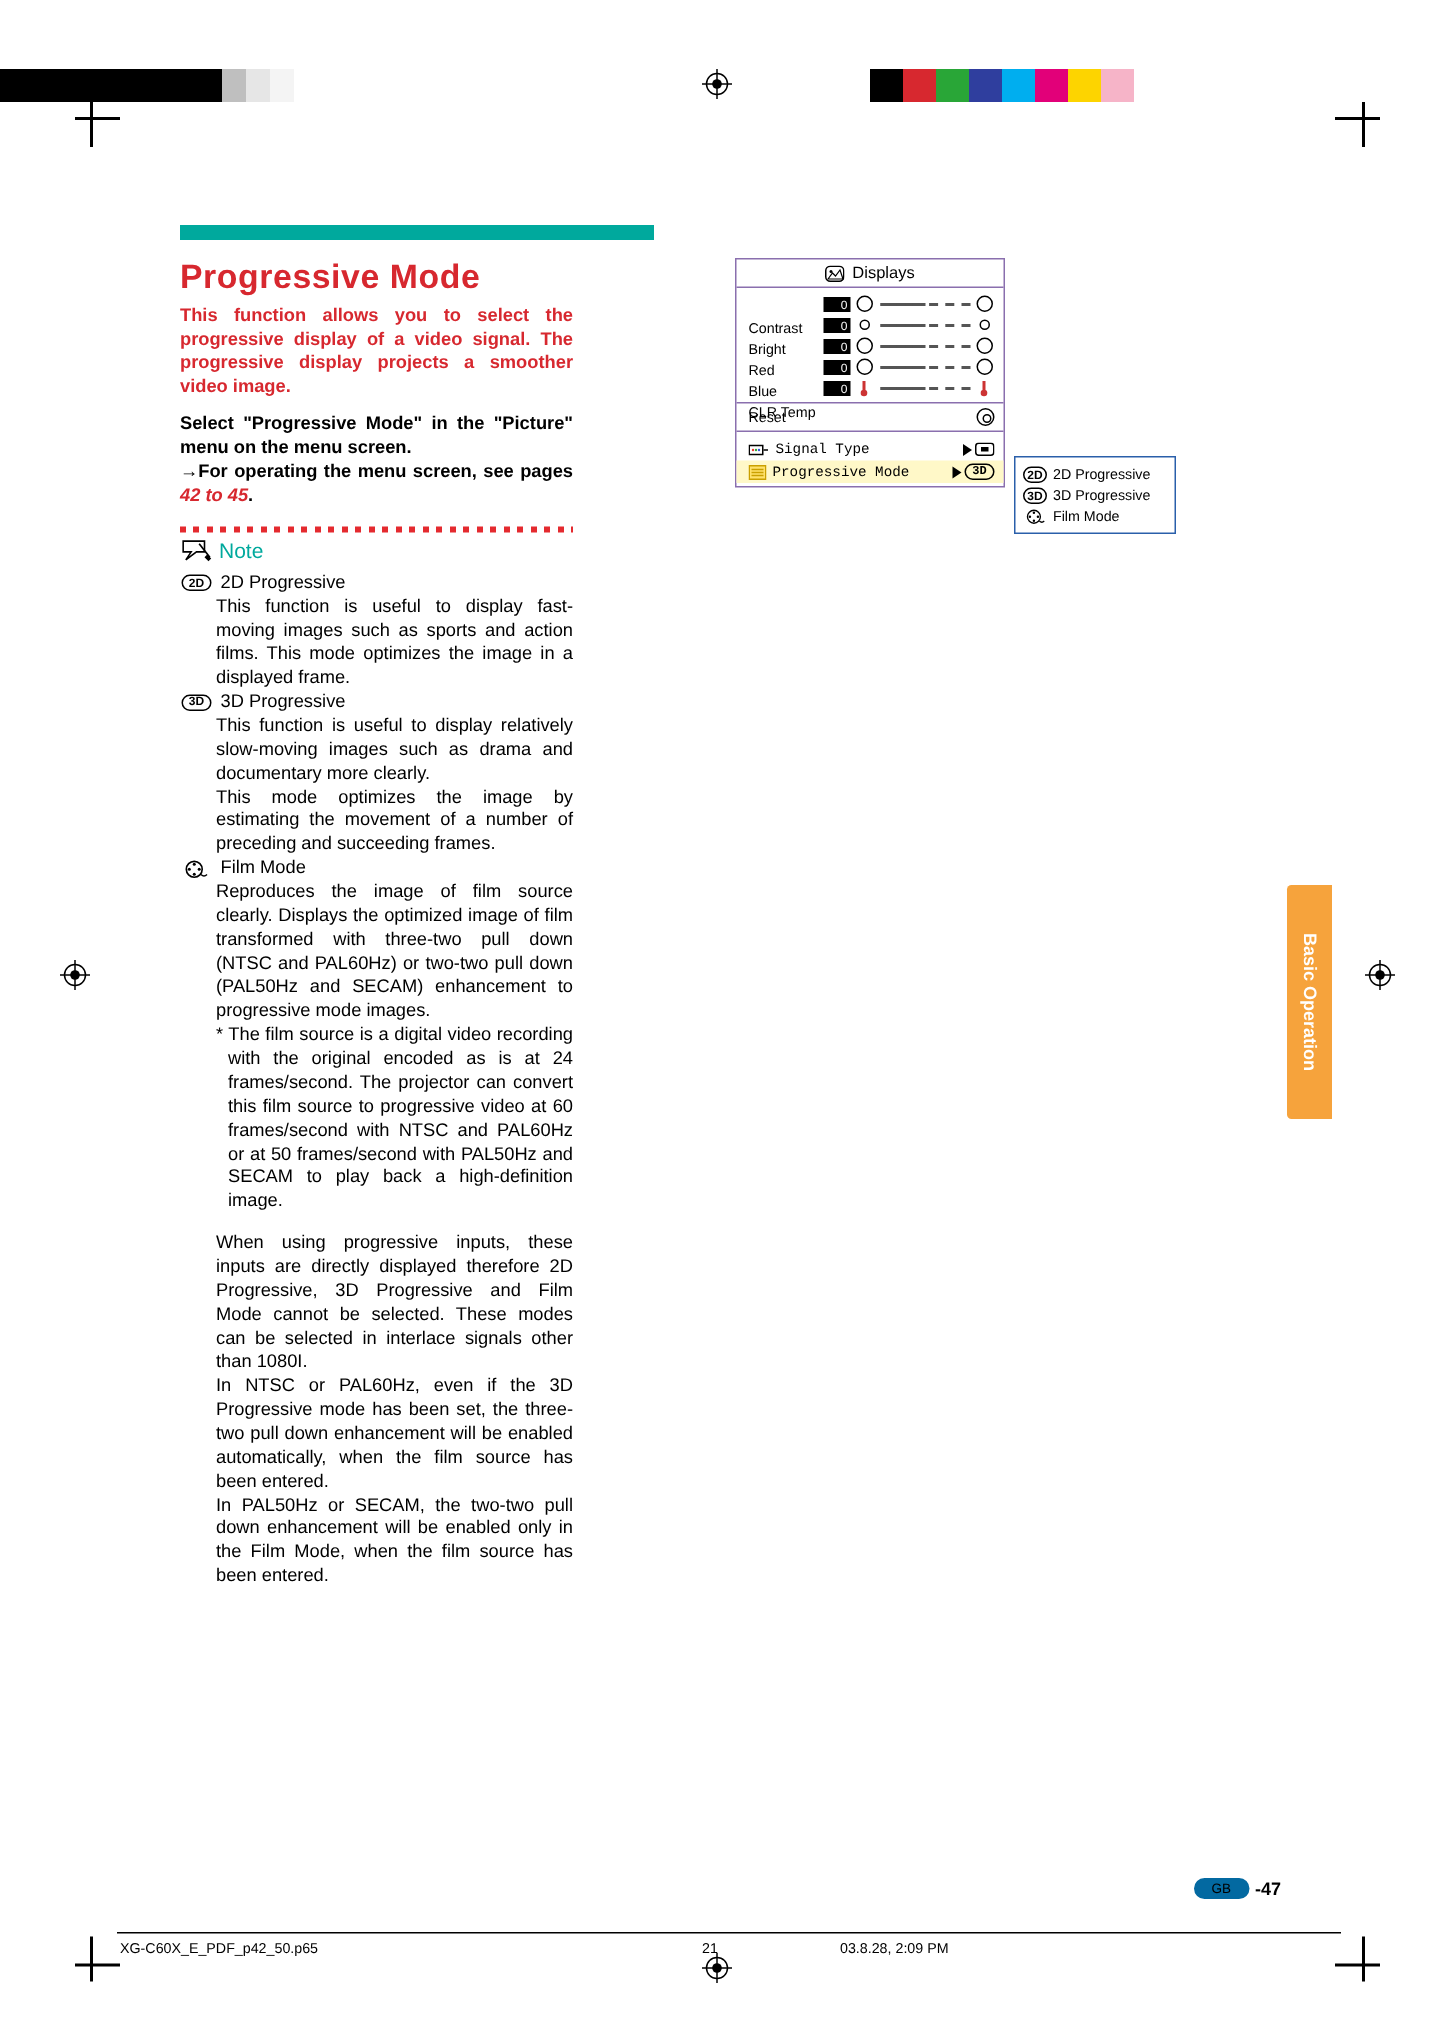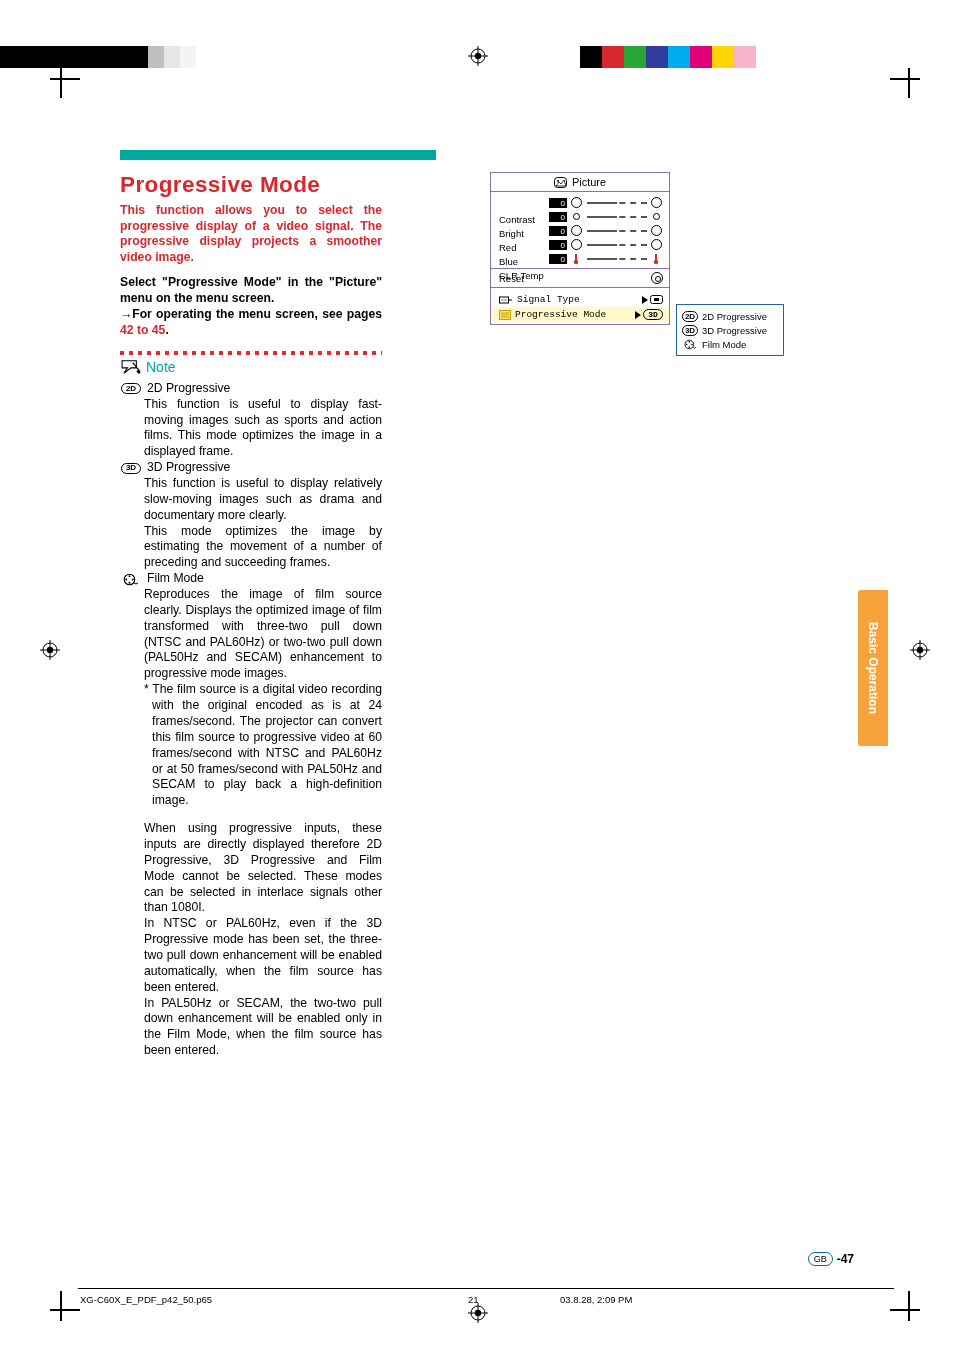--- a/index.html
+++ b/index.html
@@ -68,21 +68,21 @@
     margin-bottom: 10px;
   }
   .select-block {
     font-size: 12.2px;
     font-weight: bold;
     color: #000;
     text-align: justify;
     line-height: 1.3;
   }
   .select-block .arrow { font-family: Arial; }
-  .select-block .ref { color: #d7282f; }
+  .select-block .ref { color: #d7282f; font-style: italic; }
 
   .note-hr {
     margin-top: 10px;
     width: 262px; height: 8px; position:relative;
     display:flex; align-items:center;
   }
   .note-hr .dots {
     flex:1; height:4px;
     background: repeating-linear-gradient(to right,#e42a2f 0 4px,transparent 4px 9px);
   }
@@ -157,21 +157,21 @@
   }
 
   
   .page-no {
     position:absolute; right:100px; top:1252px;
     font-size:12px; font-weight:bold;
     display:flex; align-items:center; gap:4px;
   }
   .gb-badge {
     display:inline-flex; align-items:center; justify-content:center;
-    border:1px solid #0369a1; border-radius:9px; padding:0 5px; height:14px;
+    border:7px solid #0369a1; border-radius:9px; padding:0 5px; height:14px;
     font-size:9px; font-weight:normal;
   }
 
   .footer-line {
     position:absolute; left:78px; right:60px; top:1288px;
     height:1px; background:#000;
   }
   .footer-text {
     position:absolute; top:1294px; font-size:9.5px; color:#000;
   }
@@ -296,21 +296,21 @@
   </div>
 </div>
 
 <div class="osd">
   <div class="osd-title">
     <svg width="13" height="11" viewBox="0 0 13 11">
         <rect x="0.5" y="0.5" width="12" height="10" rx="3" fill="none" stroke="#000"></rect>
         <circle cx="4" cy="4" r="1" fill="#000"></circle>
         <path d="M2 9 L5 5 L7 7 L10 3 L12 9 Z" fill="none" stroke="#000" stroke-width="0.8"></path>
       </svg>
-    <span>Picture</span>
+    <span>Displays</span>
   </div>
   <hr>
   <div class="osd-rows">
     <div class="osd-row">
       <span class="lbl">Contrast</span>
       <span class="valbox">0</span>
       <span class="slider">
           <span class="knob-l"><span class="circ"></span></span>
           <span class="track-neg"></span>
           <span class="track pos"></span>

